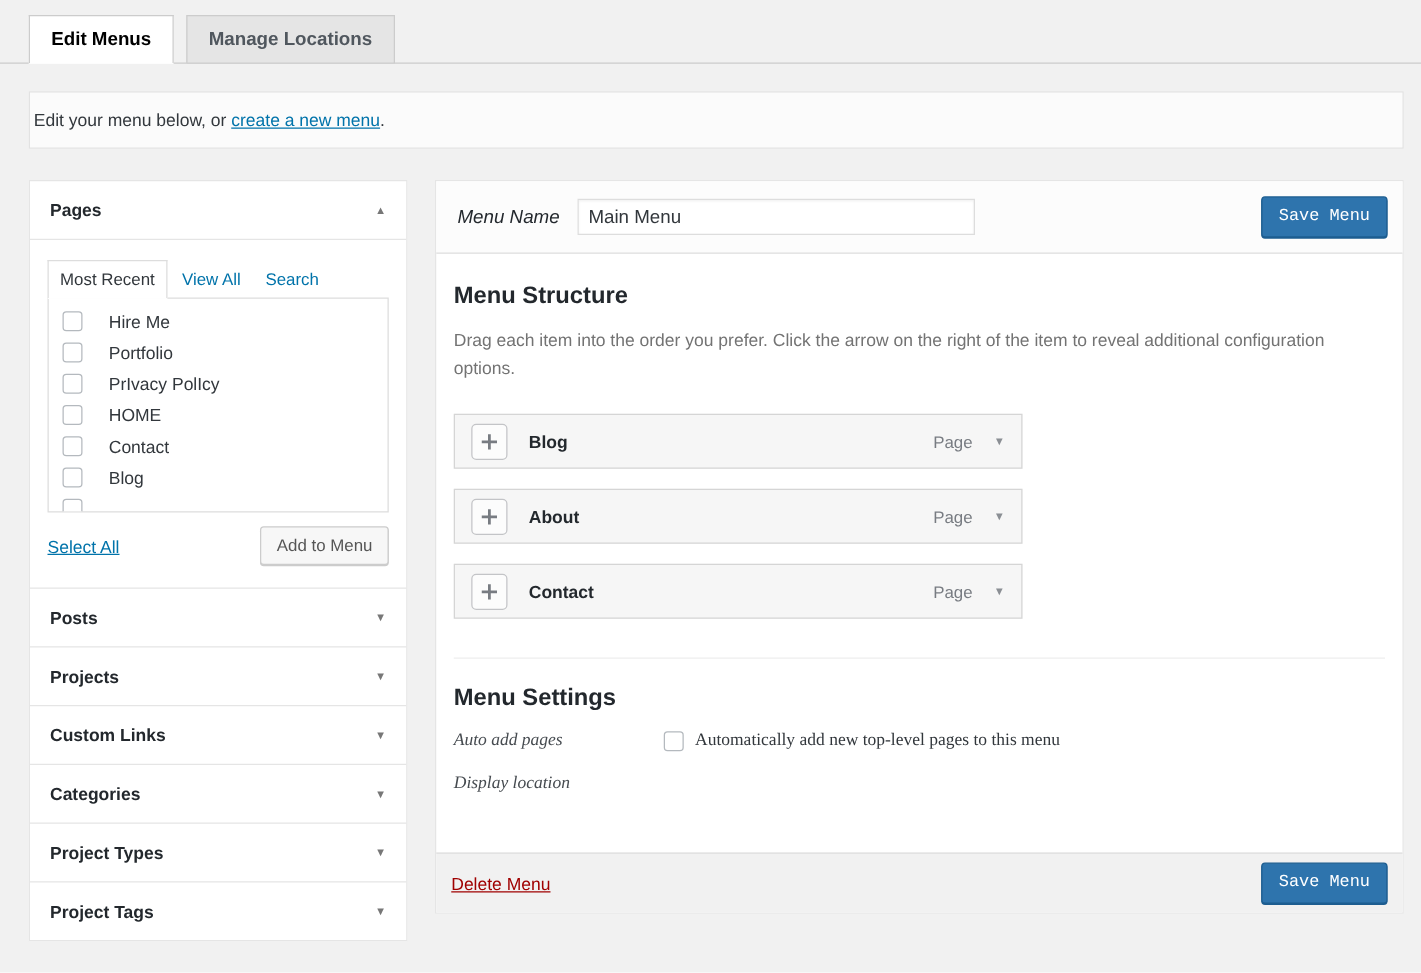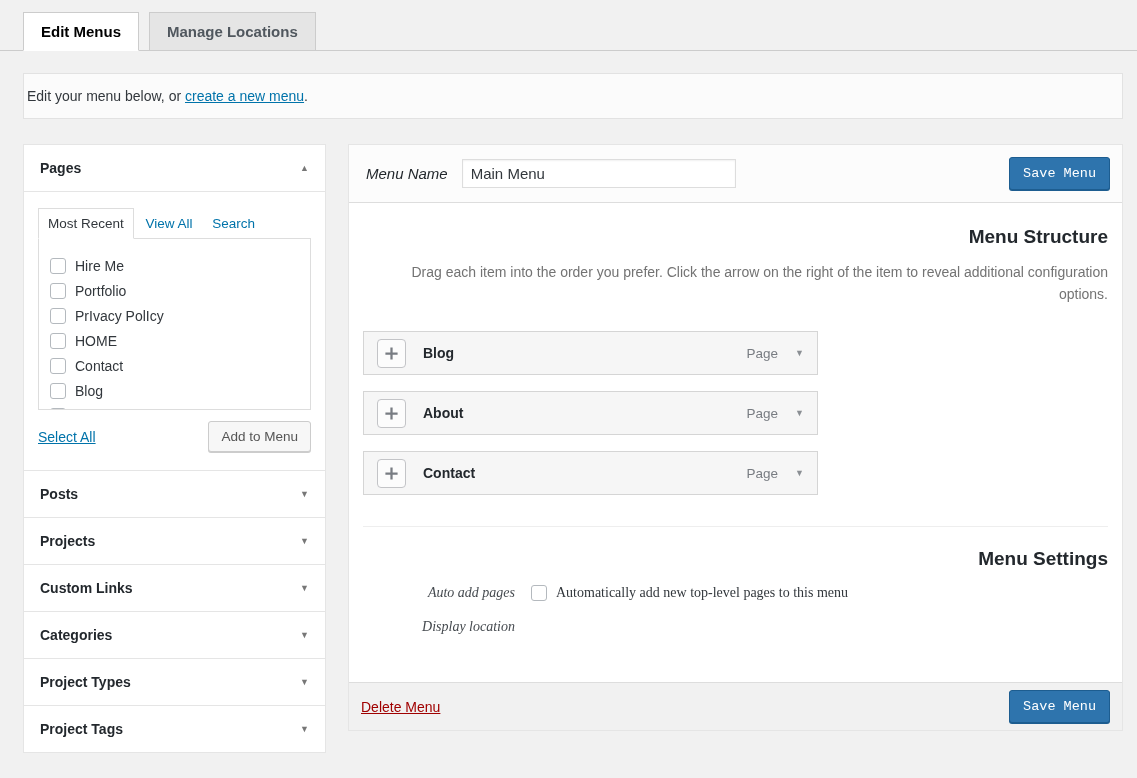--- a/index.html
+++ b/index.html
@@ -59,21 +59,21 @@
   .inner-tab-active {
     display:inline-block; background:#fff; border:1px solid #ddd; border-bottom:1px solid #fff;
     padding:7px 9px; color:#32373c;
   }
   .inner-tab-link { display:inline-block; padding:7px 8px; color:#0073aa; text-decoration:none;text-align:right; }
 
   .checklist {
     border:1px solid #ddd; height:172px; overflow:hidden;
     padding:10px 0 0 11px; background:#fff;
   }
-  .check-row { display:flex; align-items:flex-end; min-height:25px; }
+  .check-row { display:flex; align-items:flex-start; min-height:25px;gap:12px; }
   .cb {
     width:16px; height:16px; flex-shrink:0;
     border:1px solid #b4b9be; border-radius:3px; background:#fff;
     display:inline-flex; align-items:center; justify-content:center;
     position:relative;
   }
   .check-row .lbl { margin-left:9px; font-size:14px; color:#32373c; }
 
   .panel-actions { display:flex; align-items:center; justify-content:space-between; margin-top:11px; }
   .select-all { color:#0073aa; text-decoration:underline; font-size:14px; }
@@ -85,34 +85,34 @@
   }
 
   
   .main-panel { flex:1; margin-left:22px; background:#fff; border:1px solid #e5e5e5; }
   .panel-header {
     display:flex; align-items:center; padding:12px 12px; background:#fcfcfc;
     border-bottom:1px solid #ddd;
   }
   .menu-name-label { font-style:italic; font-size:15px; color:#23282d; margin:0 14px 0 5px; }
   .menu-name-input {
-    width:274px; height:29px; border:1px solid #ddd; border-radius:0;
+    width:318px; height:29px; border:1px solid #ddd; border-radius:0;
     padding:3px 8px; font-size:15px; color:#32373c;
     font-family:"Liberation Sans", sans-serif;
     box-shadow:inset 0 1px 2px rgba(0,0,0,.06);
   }
   .btn-primary {
     margin-left:auto;
     background:#2e74ad; border:1px solid #1d5d90; border-radius:3px;
     color:#fff; font-size:13.5px; padding:8px 13px; cursor:pointer;
     font-family:Liberation Mono, monospace;
     box-shadow:0 1px 0 #1d5d90;
   }
 
-  .panel-body { padding:2px 14px 30px 14px;text-align:right; }
+  .panel-body { padding:2px 14px 30px 14px; }
   .panel-body h2 { font-size:19px; font-weight:bold; color:#23282d; margin:21px 0 14px; }
   .structure-desc { font-size:14px; color:#737373; line-height:1.55; margin-bottom:26px; max-width:745px; }
 
   .menu-item {
     width:455px; height:44px; margin-bottom:16px;
     background:#f6f6f6; border:1px solid #d5d5d5;
     display:flex; align-items:center; padding:0 13px;
   }
   .plus-btn {
     width:29px; height:29px; background:#fcfcfc;

